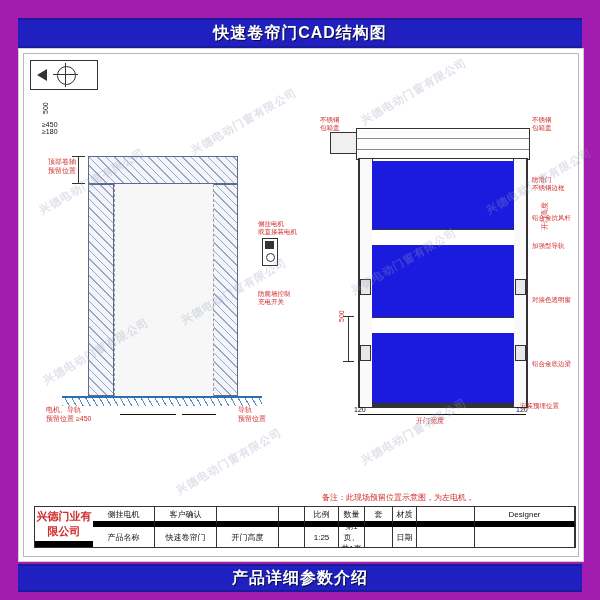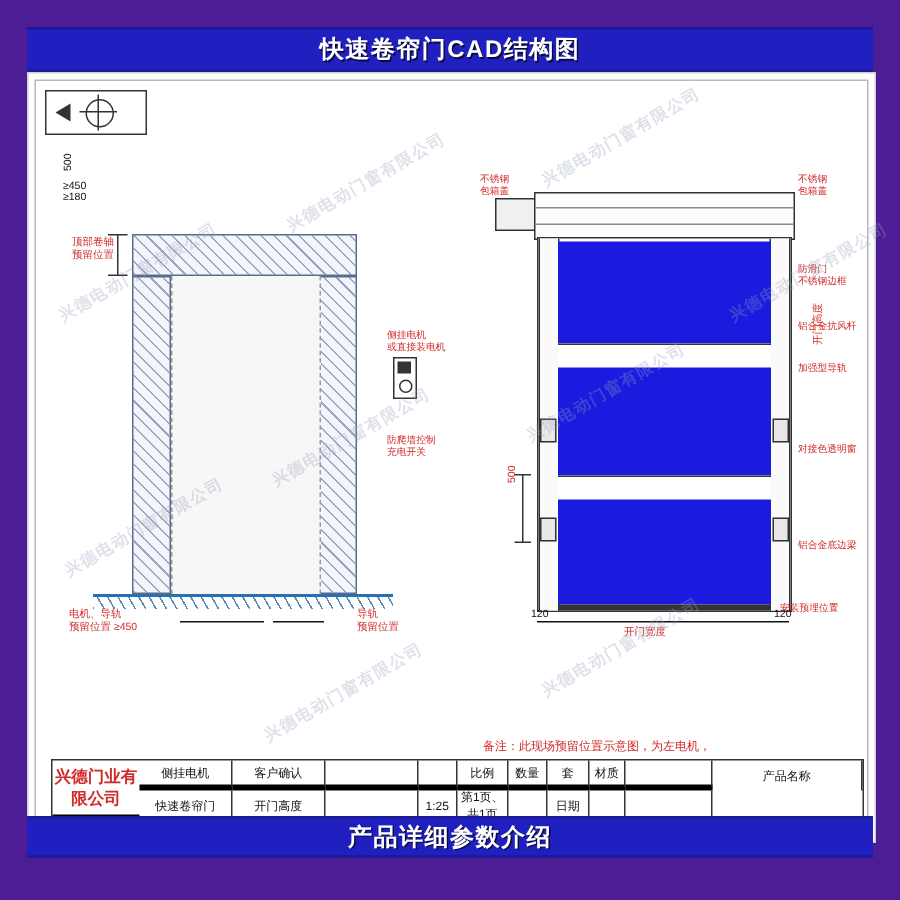--- a/index.html
+++ b/index.html
@@ -3,35 +3,35 @@
 <meta charset="utf-8">
 <style>
   html,body{margin:0;padding:0;}
   body{
     width:600px;height:600px;
     background:#ffffff;
     font-family:"Liberation Sans","DejaVu Sans",sans-serif;
     overflow:hidden;
     position:relative;
   }
-  #root{position:absolute;inset:0;background:#4c1d95;padding-left:47px;}
+  #root{position:absolute;inset:0;background:#a21caf;padding-left:47px;}
 
   
   .banner{
     position:absolute;left:18px;right:18px;height:26px;
     background:#2020c0;
     border-top:2px solid #1a1a9a;border-bottom:2px solid #1a1a9a;
     display:flex;align-items:center;justify-content:center;
   }
   .banner span{
     color:#ffffff;font-size:16px;font-weight:bold;letter-spacing:1px;
     text-shadow:1px 1px 0 #000a;
   }
   #banner-top{top:18px;}
-  #banner-bottom{top:544px;height:24px;text-align:center;}
+  #banner-bottom{top:564px;height:24px;text-align:center;}
 
   
   #sheet{
     position:absolute;left:18px;top:48px;width:564px;height:512px;
     border:1px solid #cfcfcf;background:#ffffff;
   }
   #sheet-inner{
     position:absolute;left:4px;top:4px;right:4px;bottom:4px;
     border:1px solid #b8b8b8;
   }
@@ -182,21 +182,21 @@
 
   
   #title-block{
     position:absolute;left:10px;bottom:8px;width:540px;height:40px;
     border:1px solid #333;display:grid;
     grid-template-columns:58px 62px 62px 62px 26px 34px 26px 28px 24px 58px 100px;
     grid-template-rows:1fr 1fr;
     font-size:8px;color:#111;
   }
   #title-block > div{
-    border-right:1px solid #333;border-bottom:4px solid #000000;
+    border-right:1px solid #333;border-bottom:6px solid #000000;
     display:flex;align-items:center;justify-content:center;text-align:center;
     box-sizing:border-box;padding:0 1px;overflow:hidden;
   }
   #title-block > div.lastrow{border-bottom:none;}
   #title-block > div.lastcol{border-right:none;}
   #title-block .company{
     color:#d12a2a;font-weight:bold;font-size:11px;
   }
 
   
@@ -338,20 +338,21 @@
       <div id="title-block">
         <div>侧挂电机</div>
         <div>客户确认</div>
         <div></div>
         <div></div>
         <div>比例</div>
         <div>数量</div>
         <div>套</div>
         <div>材质</div>
         <div></div>
+        <div>Designer</div>
         <div class="company lastcol" style="grid-row:1 / span 2;">兴德门业有限公司</div>
 
         <div class="lastrow">产品名称</div>
         <div class="lastrow">快速卷帘门</div>
         <div class="lastrow">开门高度</div>
         <div class="lastrow"></div>
         <div class="lastrow">1:25</div>
         <div class="lastrow">第1页、共1页</div>
         <div class="lastrow"></div>
         <div class="lastrow">日期</div>

